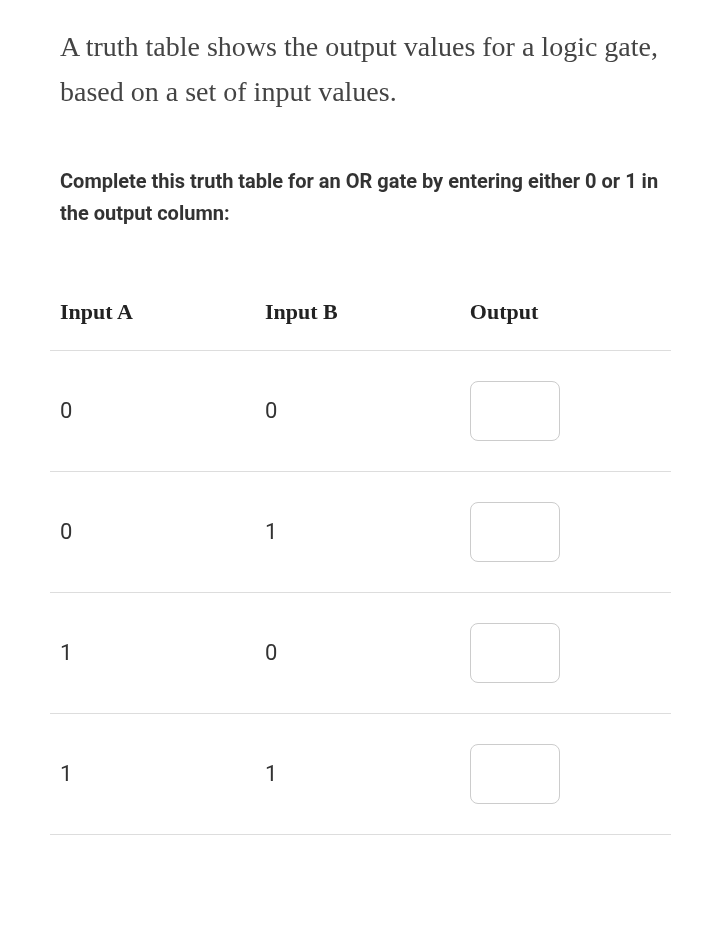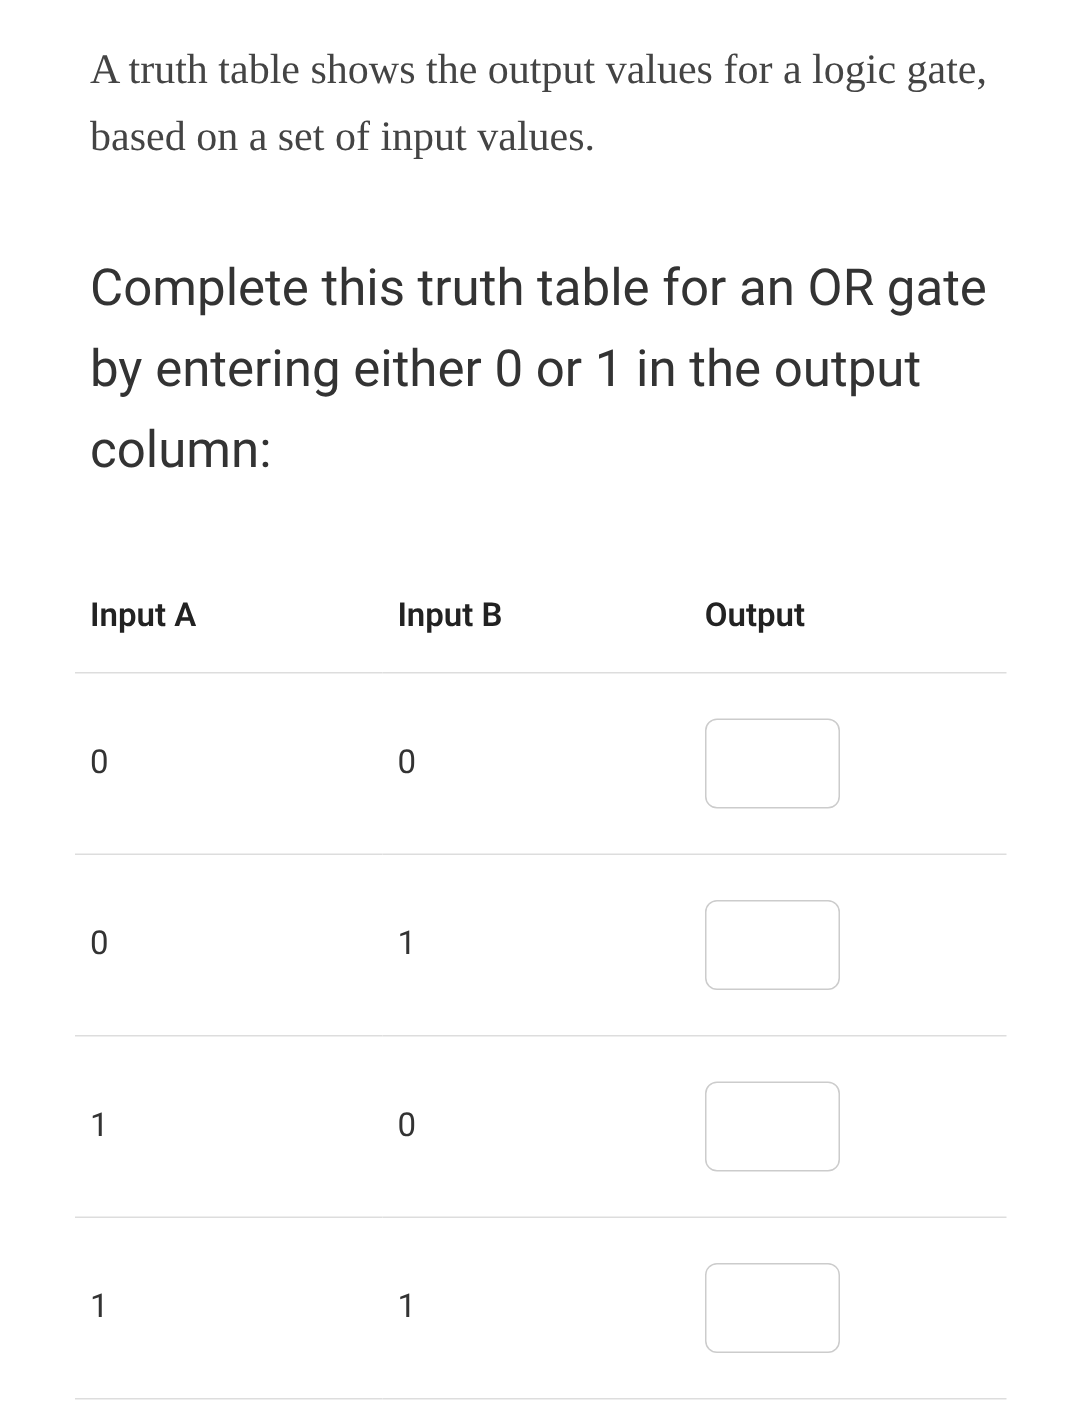--- a/index.html
+++ b/index.html
@@ -16,38 +16,39 @@
     }
     .intro-text {
       font-size: 28px;
       line-height: 1.6;
       color: #444444;
       font-weight: 400;
       margin-bottom: 50px;
       font-family: Liberation Serif, serif;
     }
     .instruction-text {
-      font-size: 34px;
+      font-size: 20px;
       line-height: 1.6;
       color: #333333;
-      font-weight: 400;
+      font-weight: 700;
       margin-bottom: 70px;
     }
     .truth-table {
       width: 100%;
       border-collapse: collapse;
       margin-left: -10px;
     }
     .truth-table th {
       text-align: left;
       font-size: 22px;
       font-weight: 600;
       color: #222222;
       padding: 0 10px 25px 10px;
       border-bottom: 1px solid #dddddd;
+      font-family: Liberation Serif, serif;
     }
     .truth-table td {
       font-size: 22px;
       color: #333333;
       padding: 30px 10px;
       border-bottom: 1px solid #dddddd;
       vertical-align: middle;
     }
     .truth-table th:nth-child(1),
     .truth-table td:nth-child(1) {

